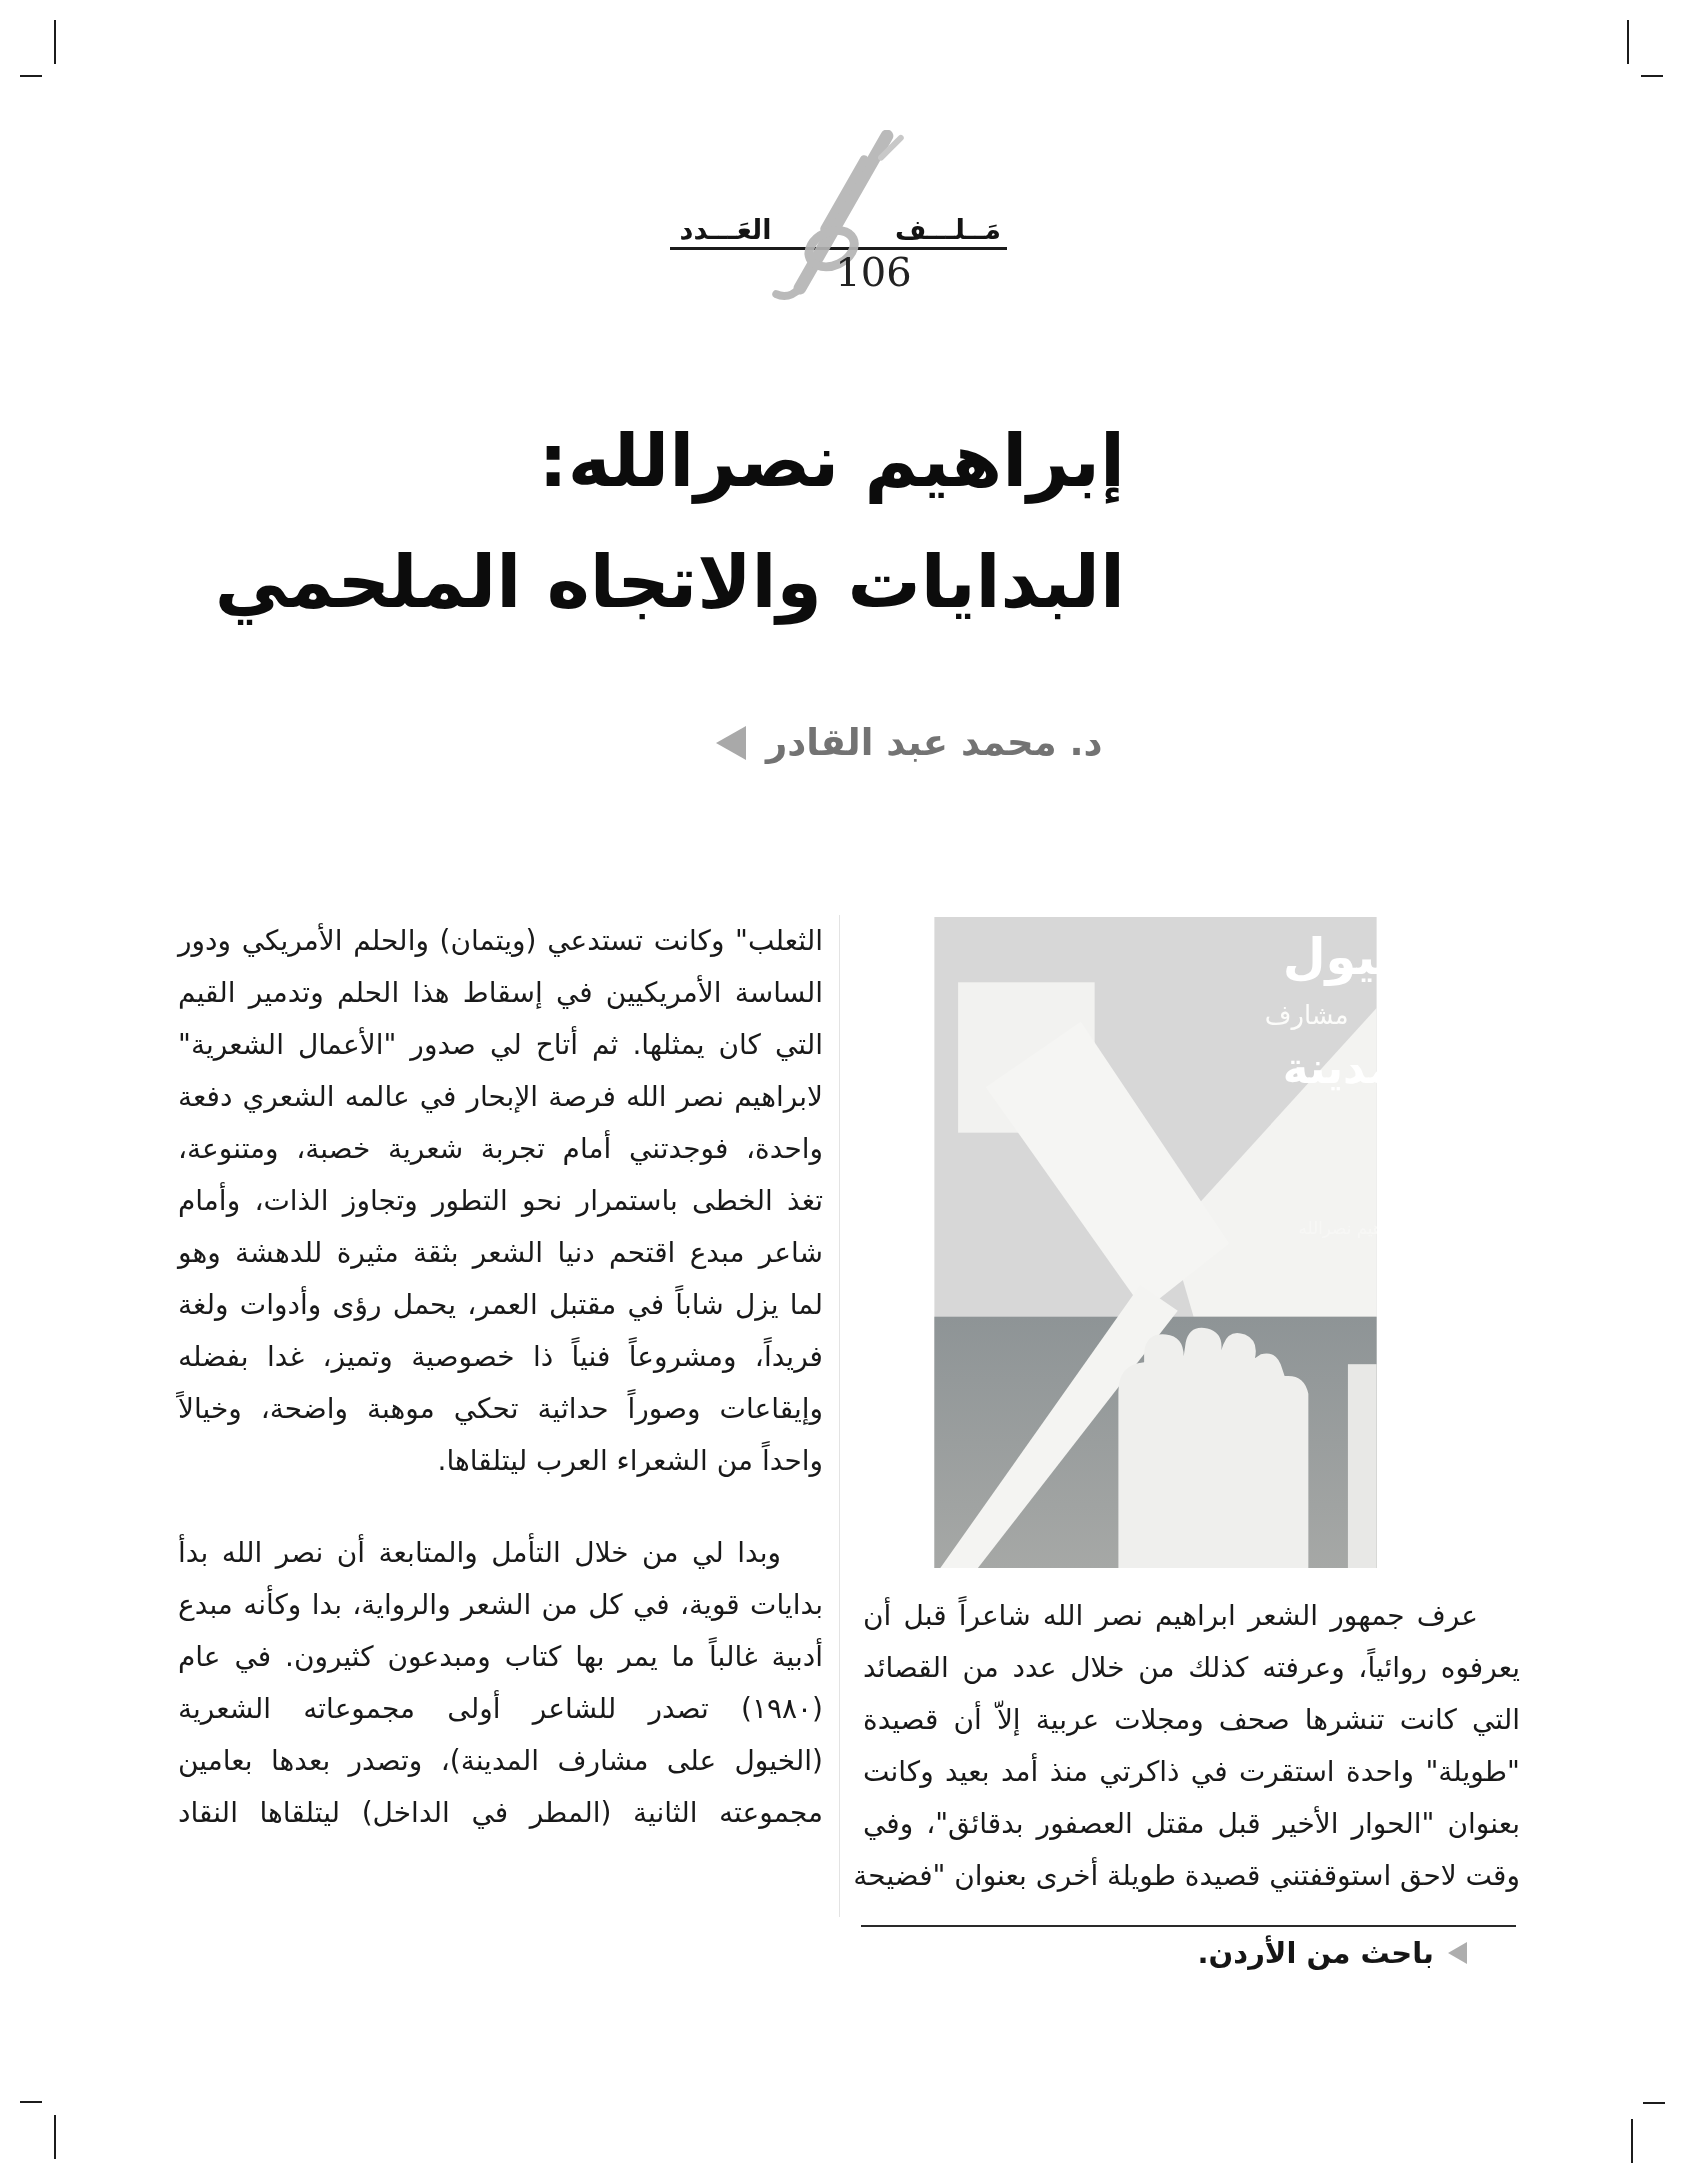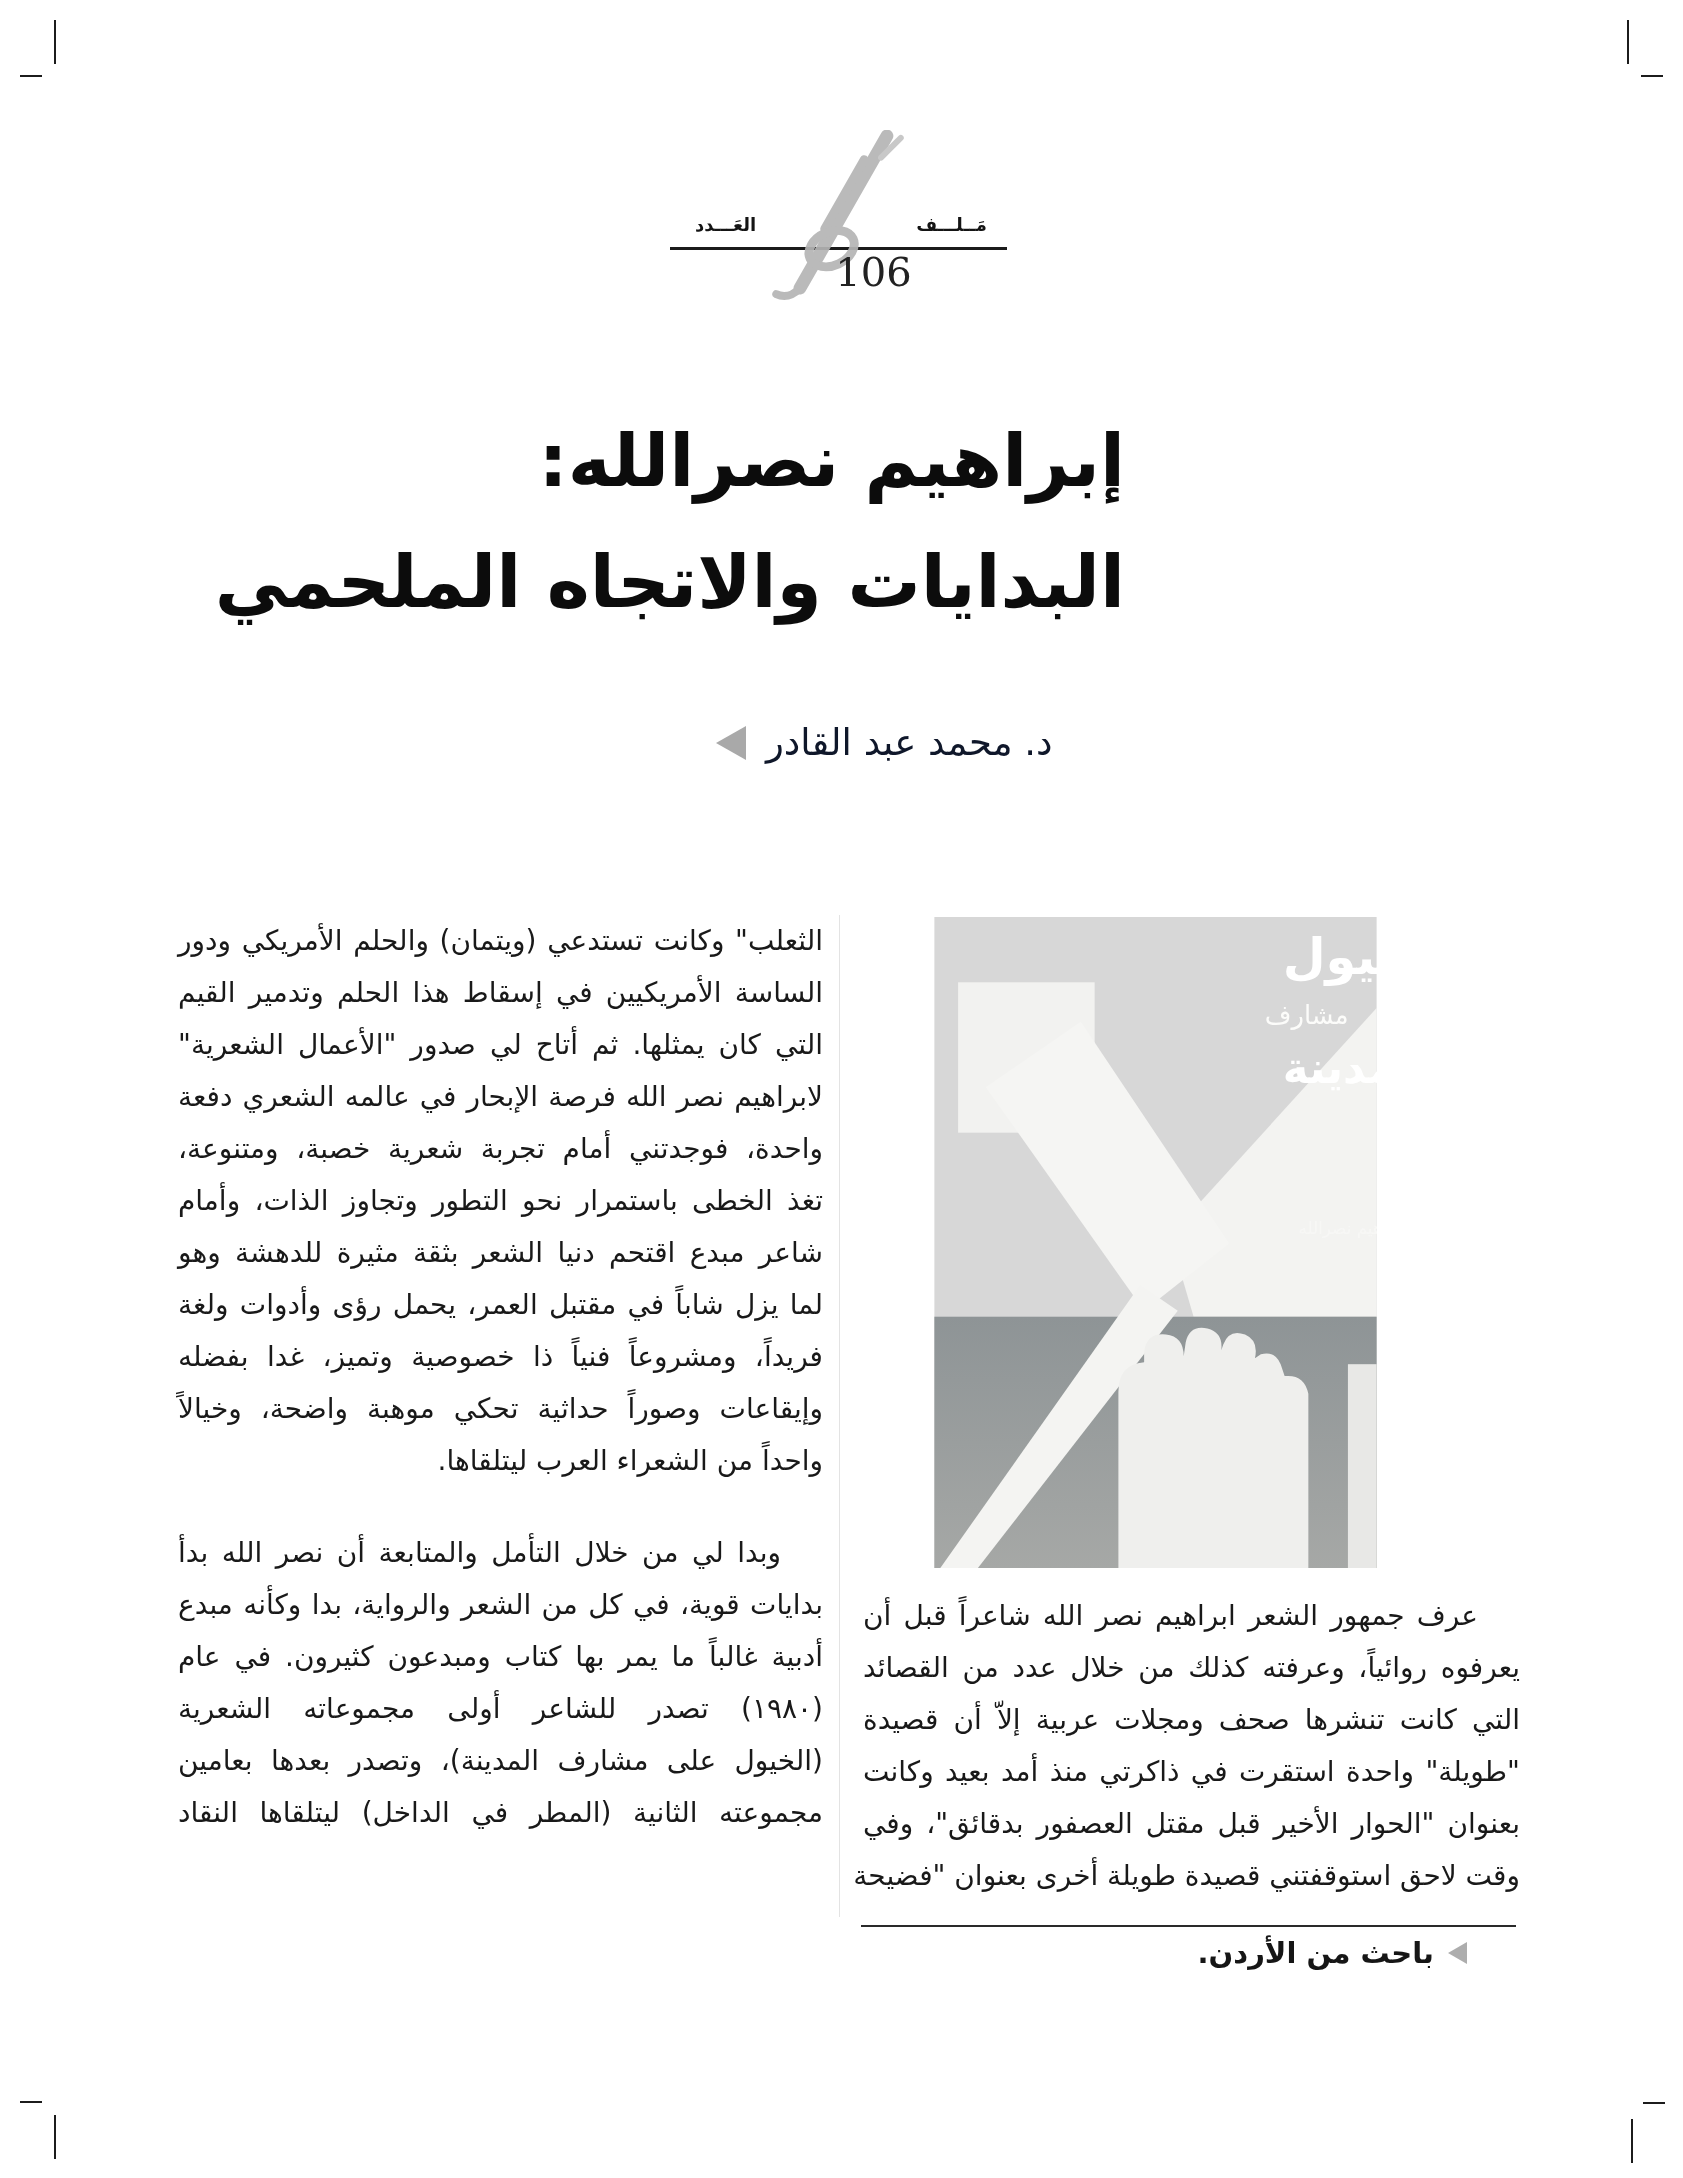--- a/index.html
+++ b/index.html
@@ -6,37 +6,37 @@
   body{
     width:1683px;height:2178px;background:#ffffff;
     font-family:"DejaVu Sans",sans-serif;color:#1a1a1a;
   }
   .page{position:relative;width:1683px;height:2178px;background:#ffffff;overflow:hidden;}
 
   
   .crop{position:absolute;background:#1c1c1c;}
 
   
-  .header-word{position:absolute;top:214px;font-size:18px;font-weight:bold;direction:rtl;color:#141414;text-align:center;}
+  .header-word{position:absolute;top:214px;font-size:27px;font-weight:bold;direction:rtl;color:#141414;text-align:center;}
   .hw-right{left:902px;width:99px;}
   .hw-left{left:663px;width:125px;}
   .header-rule{position:absolute;left:670px;top:247px;width:337px;height:3px;background:#1b1b1b;}
   .page-num{position:absolute;left:824px;top:249px;width:99px;text-align:center;
     font-family:"DejaVu Serif",serif;font-size:40px;color:#222;}
   .logo{position:absolute;left:770px;top:130px;opacity:.92;}
 
   
   .title{position:absolute;top:400px;right:558px;text-align:right;direction:rtl;
     font-weight:bold;color:#0c0c0c;line-height:121px;letter-spacing:-1px;}
   .title .tl{font-size:73px;}
 
   
   .author{position:absolute;left:716px;top:721px;display:flex;align-items:center;gap:20px;}
   .tri-left{width:0;height:0;border-top:17px solid transparent;border-bottom:17px solid transparent;border-right:30px solid #a9a9a9;}
-  .author .name{font-size:37px;font-weight:normal;direction:rtl;color:#0f172a;white-space:nowrap;}
+  .author .name{font-size:37px;font-weight:bold;direction:rtl;color:#737373;white-space:nowrap;}
 
   
   .col{position:absolute;direction:rtl;font-size:28px;color:#191919;}
   .bl{height:52px;line-height:52px;text-align:justify;text-align-last:justify;overflow:visible;white-space:nowrap;}
   .bl.end{text-align-last:right;}
   .bl.ind{padding-right:42px;}
   .left-col{left:178px;top:915px;width:645px;}
   .right-col{left:863px;top:1590px;width:657px;}
   .para2{margin-top:40px;}
 

